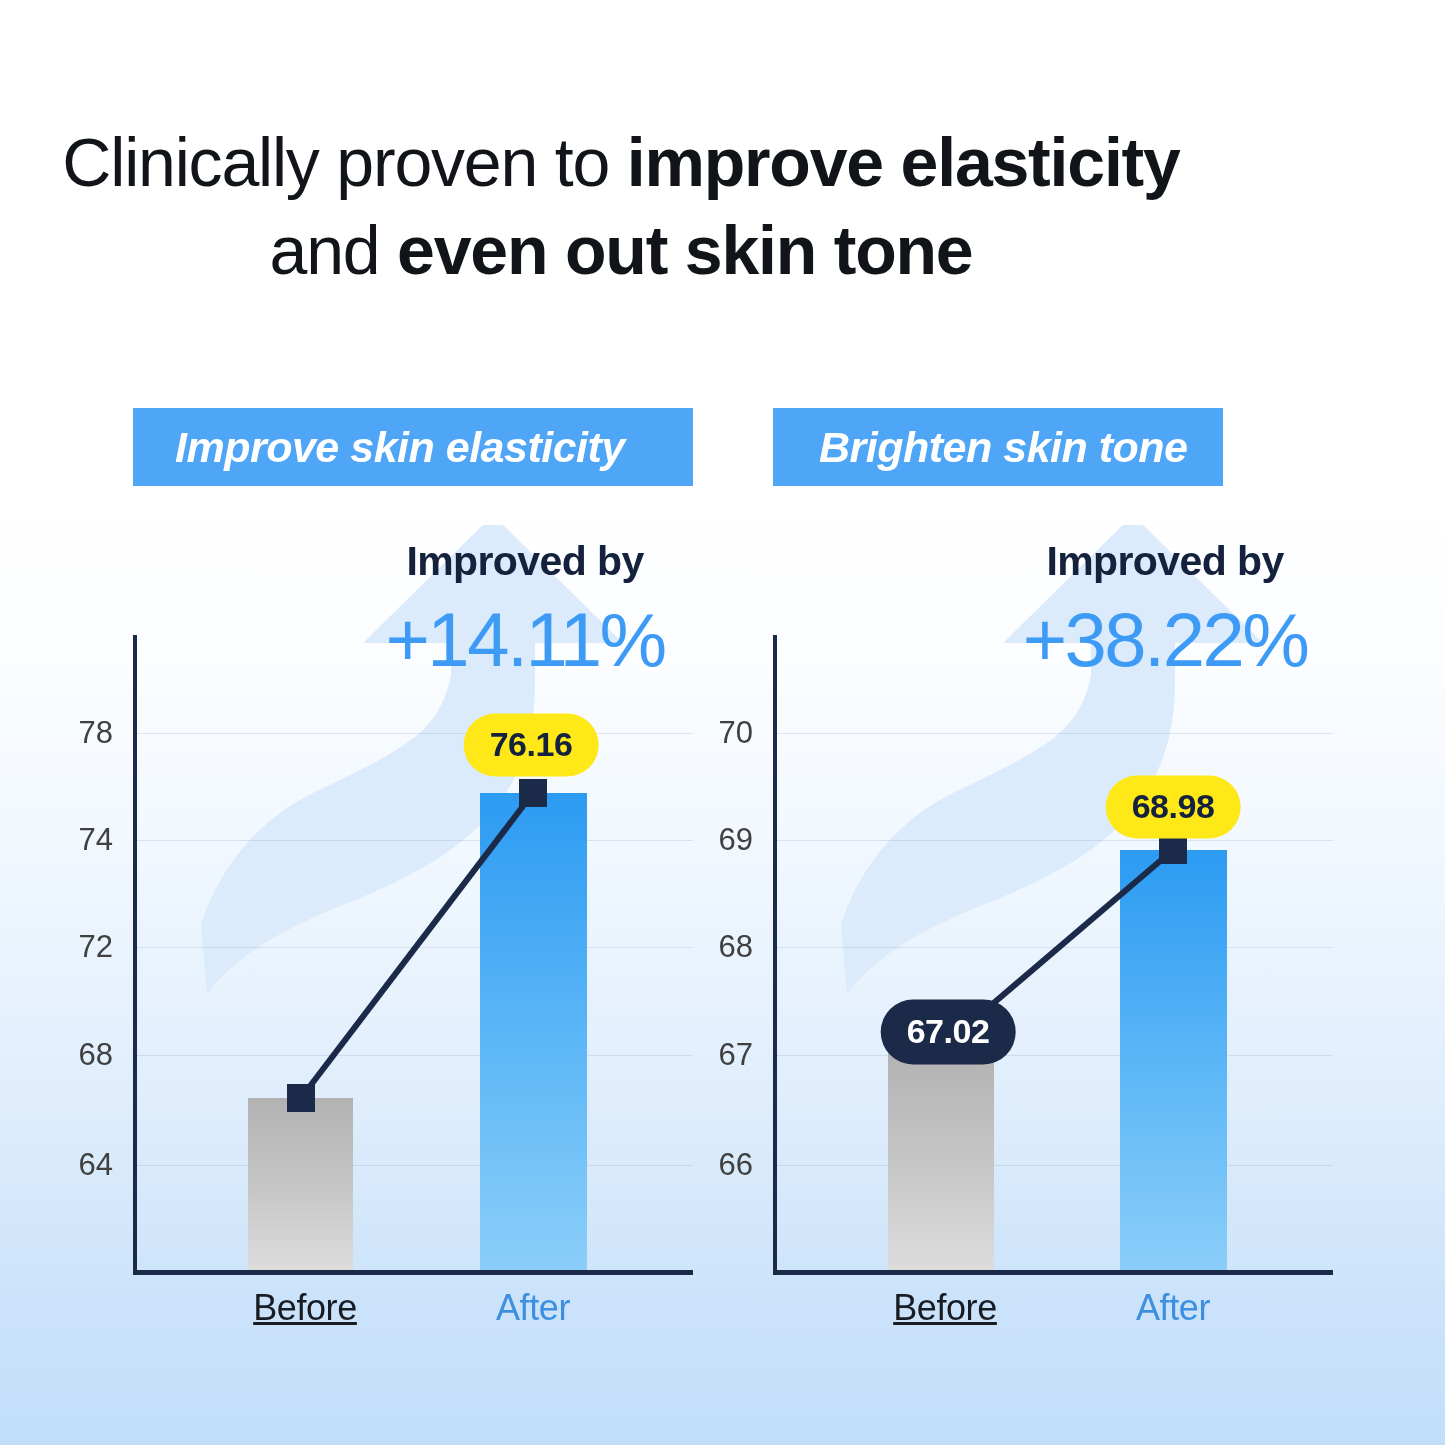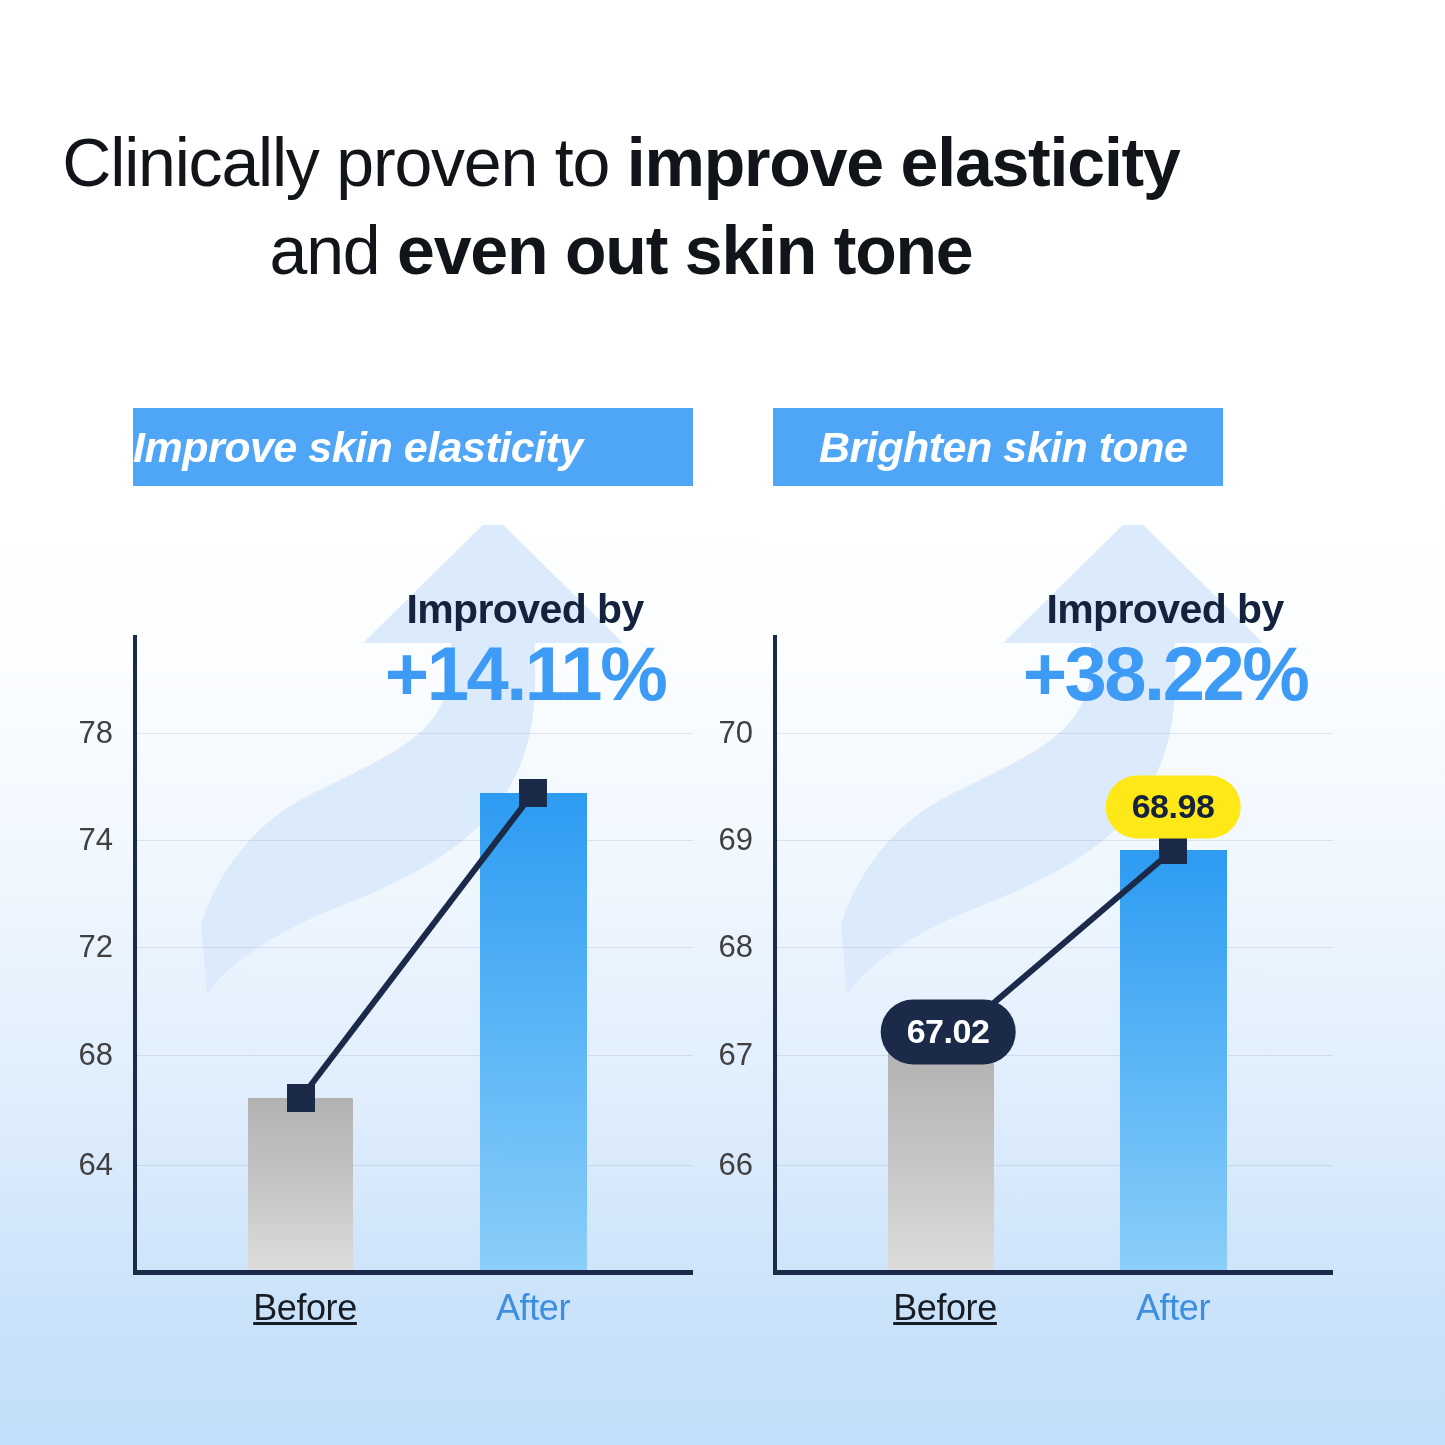--- a/index.html
+++ b/index.html
@@ -24,41 +24,41 @@
   .headline .l2{ display:block; }
 
   
   .panel{ position:absolute; top:408px; }
   .panel.left { left:133px;  width:560px; }
   .panel.right{ left:773px;  width:560px; }
 
   .banner{
     height:78px; background:#4FA6F7;
     display:flex; align-items:center;
+    padding-left:42px;
     color:#ffffff; font-style:italic; font-weight:700;
     font-size:43px; letter-spacing:-0.5px;
     white-space:nowrap;
   }
   .panel.right .banner{ width:450px; padding-left:46px; }
 
   
   .improved{
     position:absolute; top:540px; width:380px; text-align:center;
     z-index:6; pointer-events:none;
   }
   .improved.left { left:335px; }
   .improved.right{ left:975px; }
   .improved .lbl{
     font-size:41px; font-weight:700; color:#14223D; letter-spacing:-0.6px;
     line-height:1.05;
-    margin-top:48px;
   }
   .improved .pct{
-    font-size:76px; font-weight:700; color:#3D9BF5;
-    letter-spacing:-2.5px; line-height:1.12; margin-top:0;
+    font-size:76px; font-weight:400; color:#3D9BF5;
+    letter-spacing:-2.5px; line-height:1.12; margin-top:14px;
   }
 
   
   .chart{ position:absolute; top:635px; width:560px; height:640px; }
   .chart.left { left:133px; }
   .chart.right{ left:773px; }
 
   .plot{
     position:absolute; left:0; top:0; width:560px; height:640px;
   }
@@ -164,20 +164,21 @@
     <div class="bar grey" style="left:115px; width:105px; height:172px;"></div>
     <div class="bar blue" style="left:347px; width:107px; height:477px;"></div>
 
     <svg class="linesvg" viewBox="0 0 560 640">
       <line x1="168" y1="463" x2="400" y2="158" stroke="#1B2A49" stroke-width="6"></line>
     </svg>
 
     <div class="marker" style="left:168px; top:463px;"></div>
     <div class="marker" style="left:400px; top:158px;"></div>
 
+    <div class="badge yellow" style="left:398px; top:110px;">76.16</div>
   </div>
 
   <div class="ylabs left">
     <div class="ylab" style="top:98px">78</div>
     <div class="ylab" style="top:205px">74</div>
     <div class="ylab" style="top:312px">72</div>
     <div class="ylab" style="top:420px">68</div>
     <div class="ylab" style="top:530px">64</div>
   </div>
 

